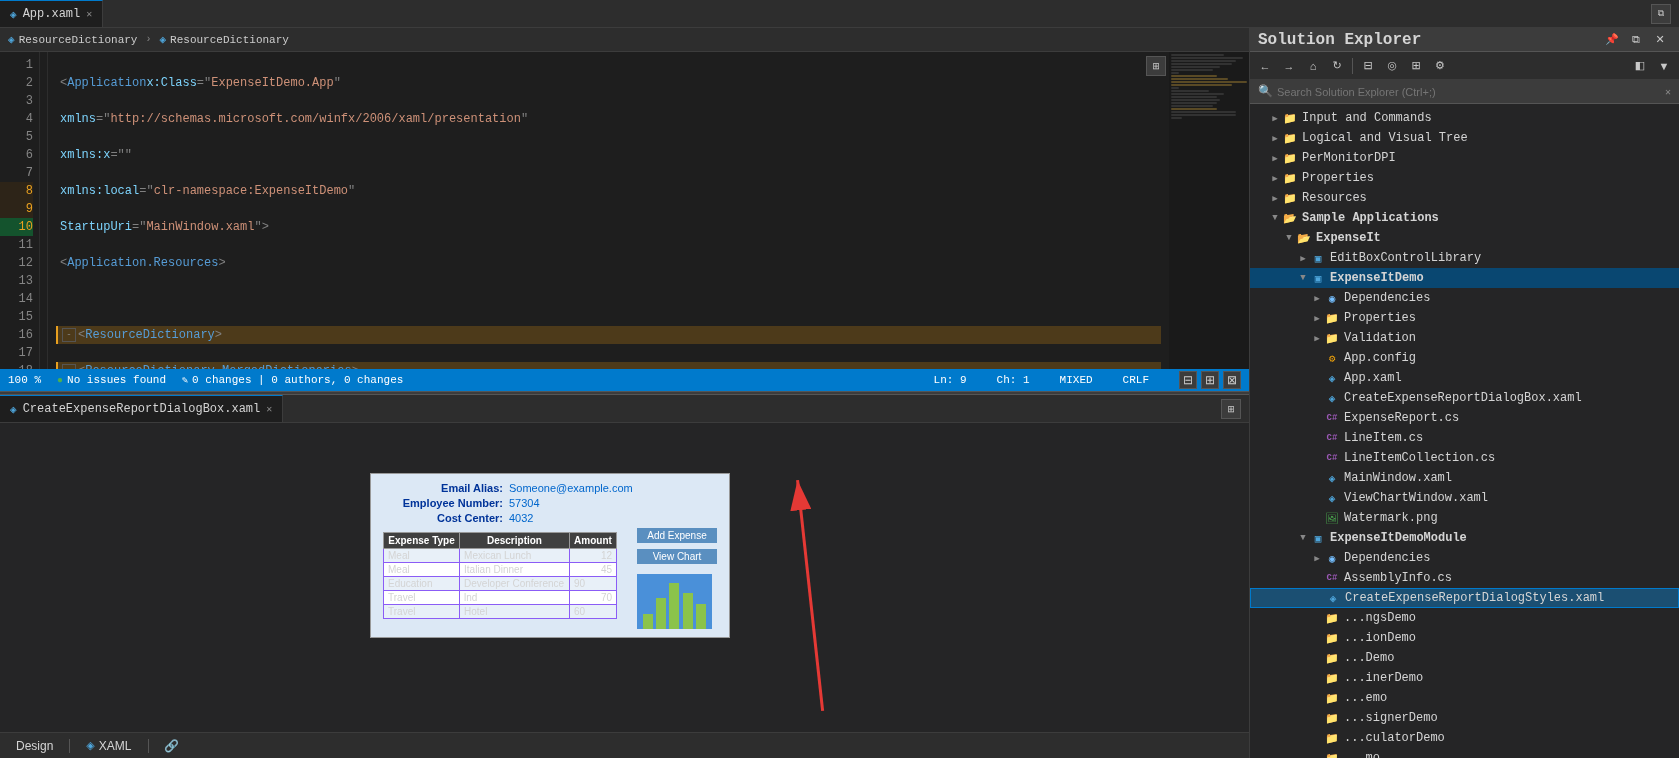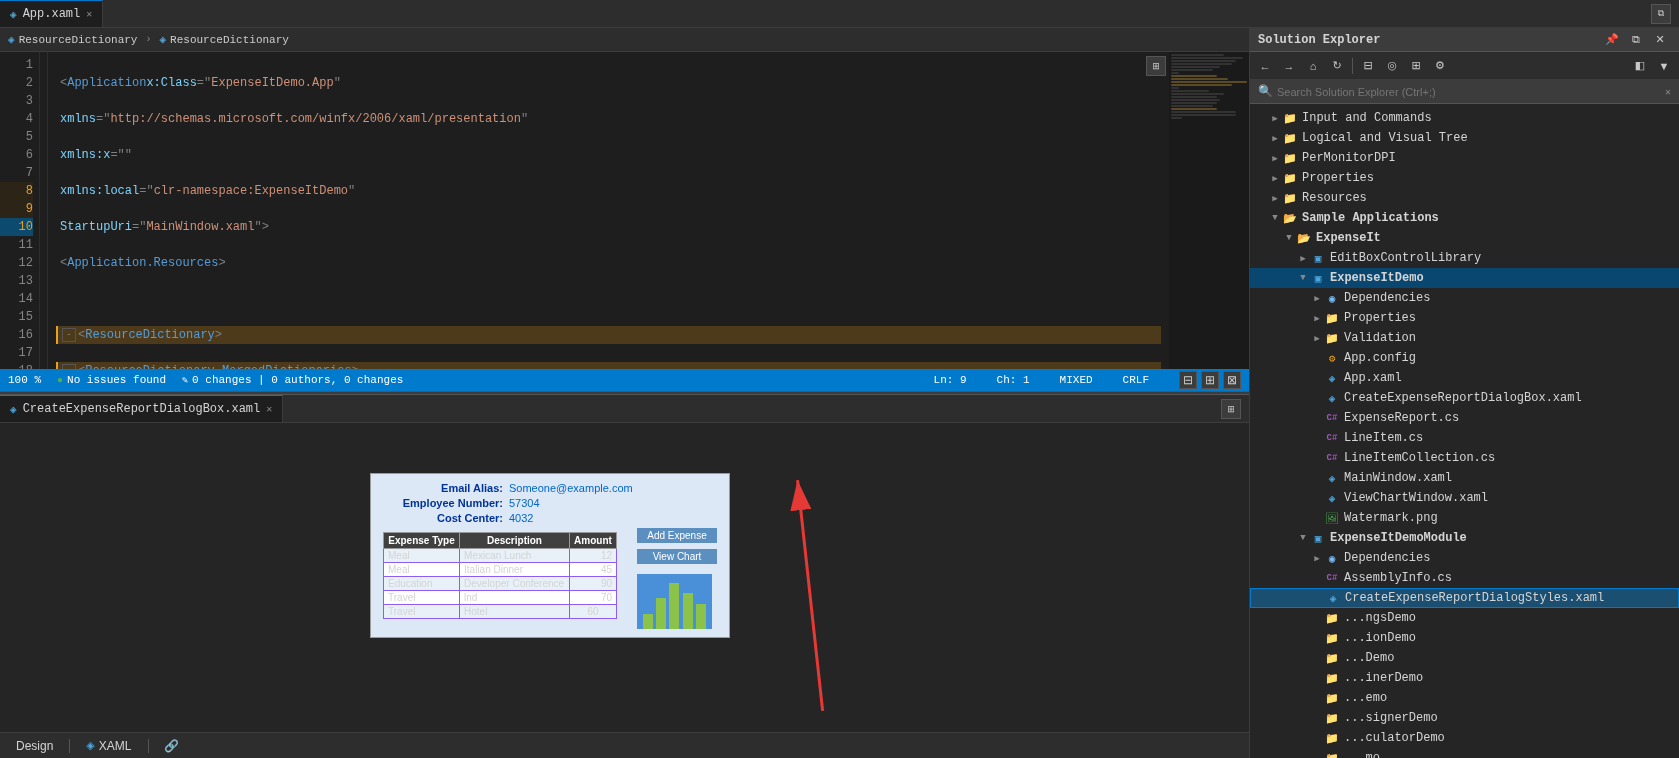--- a/index.html
+++ b/index.html
@@ -279,21 +279,21 @@
     }
     .se-title-bar {
       display: flex;
       align-items: center;
       background: #3c3c3c;
       height: 24px;
       padding: 0 8px;
       border-bottom: 1px solid #555;
     }
     .se-title {
-      font-size: 12px;
+      font-size: 16px;
       color: #d4d4d4;
       font-weight: bold;
       flex: 1;
     }
     .se-toolbar {
       display: flex;
       align-items: center;
       background: #2d2d2d;
       height: 28px;
       padding: 0 4px;
@@ -498,21 +498,21 @@
           <div class="line-numbers">
             <div>1</div>
               <div>2</div>
               <div>3</div>
               <div>4</div>
               <div>5</div>
             <div>6</div>
               <div>7</div>
               <div style="color:#e8a020; background:#2d2418;">8</div>
             <div style="color:#e8a020; background:#2d2418;">9</div>
-            <div style="color:#e8a020; background:#0c4a6e;">10</div>
+            <div style="color:#e8a020; background:#14532d;">10</div>
             <div>11</div>
               <div>12</div>
               <div>13</div>
               <div>14</div>
               <div>15</div>
             <div>16</div>
               <div>17</div>
               <div>18</div>
 
           </div>
@@ -648,31 +648,31 @@
                           <td style="text-align:right;">12</td>
                         </tr>
                     <tr>
                           <td>Meal</td>
                           <td>Italian Dinner</td>
                           <td style="text-align:right;">45</td>
                         </tr>
                     <tr>
                           <td>Education</td>
                           <td>Developer Conference</td>
-                          <td style="text-align:right;">90</td>
+                          <td style="text-align:left;">90</td>
                         </tr>
                     <tr>
                           <td>Travel</td>
                           <td>lnd</td>
                           <td style="text-align:right;">70</td>
                         </tr>
                     <tr>
                           <td>Travel</td>
                           <td>Hotel</td>
-                          <td style="text-align:center;">60</td>
+                          <td style="text-align:left;">60</td>
                         </tr>
                   </tbody>
                     </table>
                 </div>
                 <div style="display:flex; flex-direction:column; gap:4px; width:80px; flex-shrink:0;margin-left:12px;">
                   <button class="preview-btn">Add Expense</button>
                   <button class="preview-btn">View Chart</button>
                   <div style="background:#4a90d9; width:75px; height:55px; margin-top:4px; position:relative;">
                     <div class="chart-bars">
                       <div class="chart-bar" style="height:30%;"></div>

